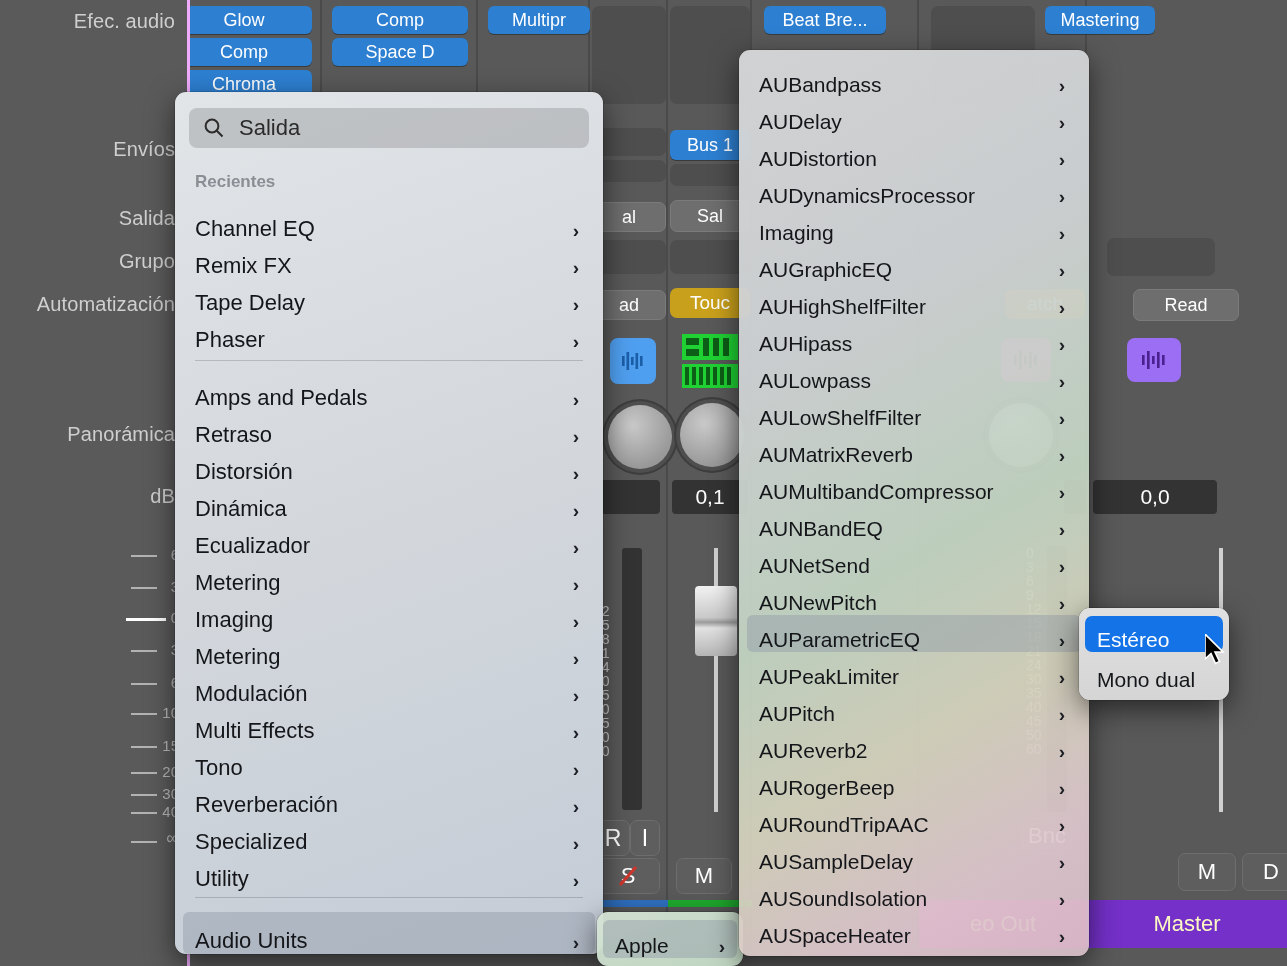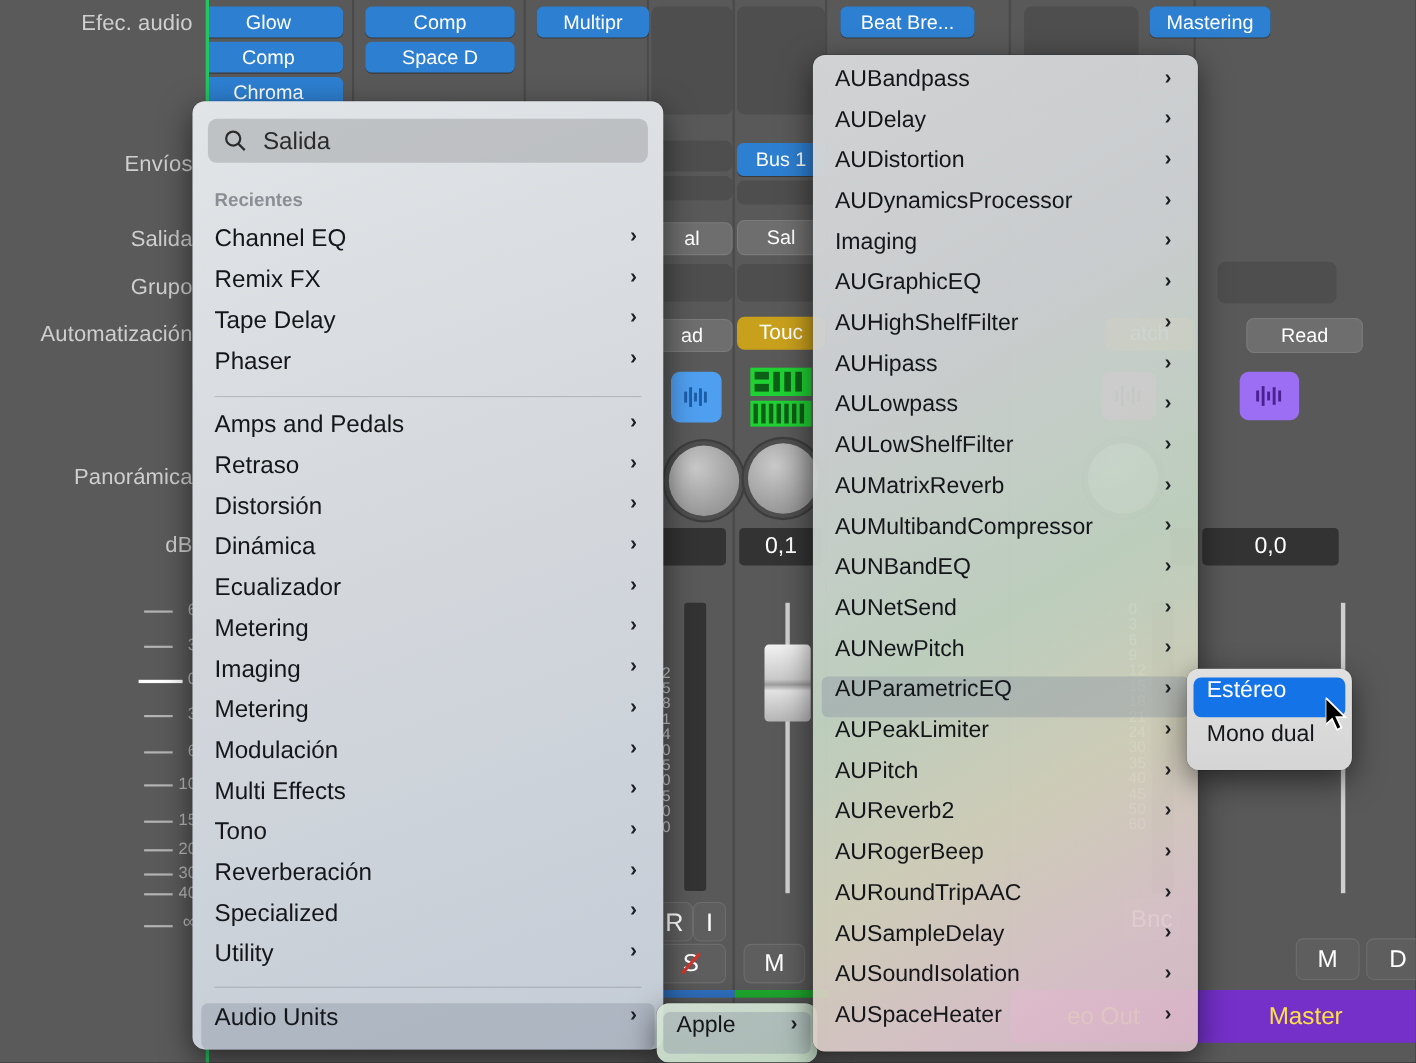--- a/index.html
+++ b/index.html
@@ -8,21 +8,21 @@
     background: #1c1c1c;
     font-family: "Liberation Sans", sans-serif;
     overflow: hidden;
   }
   #root { position: relative; width: 1287px; height: 966px; background: #595959; }
 
   
   .mixer { position: absolute; inset: 0; background: #595959; }
 
   .label-col { position: absolute; left: 0; top: 0; width: 190px; height: 966px;
-               background: #5a5a5a; border-right: 3px solid #22c55e; }
+               background: #5a5a5a; border-right: 3px solid #f0abfc; }
   .row-label { position: absolute; right: 12px; color: #cfcfcf; font-size: 20px;
                text-align: right; white-space: nowrap; letter-spacing: .1px; }
   .tick-row { position: absolute; right: 8px; color: #b9b9b9; font-size: 15px; }
   .tick-line { position: absolute; height: 2px; background: #b3b3b3; }
 
   
   .strip { position: absolute; top: 0; height: 948px; border-right: 2px solid #4a4a4a; }
   .slotbox { position: absolute; border-radius: 7px; background: #4e4e4e; }
   .fx { position: absolute; height: 28px; border-radius: 6px; background: #2d7fd1;
         color: #fff; font-size: 18px; display: flex; align-items: center;
@@ -41,37 +41,37 @@
               display: flex; align-items: center; justify-content: center;
               color: #fff; font-size: 21px; }
   .meter-scale { position: absolute; color: #c8c8c8; font-size: 14px; line-height: 1; }
   .meter-bar { position: absolute; background: #333; border-radius: 3px; }
   .fader-track { position: absolute; width: 4px; background: #d0d0d0; }
   .fader-cap { position: absolute; width: 42px; height: 70px; border-radius: 4px;
                background: linear-gradient(#f2f2f2,#c9c9c9 45%,#9c9c9c 52%,#e2e2e2 60%,#b5b5b5); }
   .smallbtn { position: absolute; border-radius: 7px; background: #5e5e5e; color: #fff;
               font-size: 22px; display: flex; align-items: center; justify-content: center;
               border: 1px solid #6d6d6d; }
-  .trackname { position: absolute; height: 40px; color: #fde047; font-size: 22px;
+  .trackname { position: absolute; height: 40px; color: #fef9c3; font-size: 22px;
                display: flex; align-items: center; justify-content: center; }
   .colorbar { position: absolute; height: 7px; }
 
   
   .menu { position: absolute; border-radius: 11px;
           box-shadow: 0 9px 28px rgba(0,0,0,.55), 0 0 0 .5px rgba(0,0,0,.25);
           overflow: hidden; }
   .menu-left { left: 175px; top: 92px; width: 428px; height: 862px;
                background: linear-gradient(160deg,#e2e5e8 0%,#d6d9dd 40%,#cdd3da 70%,#c4ccd6 100%); }
   .searchfield { position: absolute; left: 14px; top: 16px; width: 400px; height: 40px;
                  border-radius: 8px; background: rgba(150,152,156,.45);
                  display: flex; align-items: center; }
   .searchfield .ph { color: #2b2b2b; font-size: 22px; margin-left: 14px; }
   .sec-head { position: absolute; left: 20px; color: #8b8f95; font-size: 17px; font-weight: bold; }
   .mi { position: absolute; left: 8px; right: 8px; height: 38px; display: flex;
-        align-items: flex-start; color: #14161a; font-size: 22px; border-radius: 6px; }
+        align-items: flex-end; color: #14161a; font-size: 22px; border-radius: 6px; }
   .mi .lbl { margin-left: 12px; }
   .mi .chev { position: absolute; right: 16px; font-size: 19px; color: #1d1f24; font-weight: bold; }
   .mi.sel { background: rgba(140,150,165,.42); }
   .sep { position: absolute; left: 20px; right: 20px; height: 1px; background: rgba(0,0,0,.16); }
 
   .menu-au { left: 739px; top: 50px; width: 350px; height: 906px;
              background: linear-gradient(150deg,
                  rgba(212,214,216,.97) 0%, rgba(206,209,211,.96) 30%,
                  rgba(196,214,196,.93) 55%, rgba(214,212,190,.93) 72%,
                  rgba(222,198,206,.93) 88%, rgba(216,190,200,.93) 100%); }

